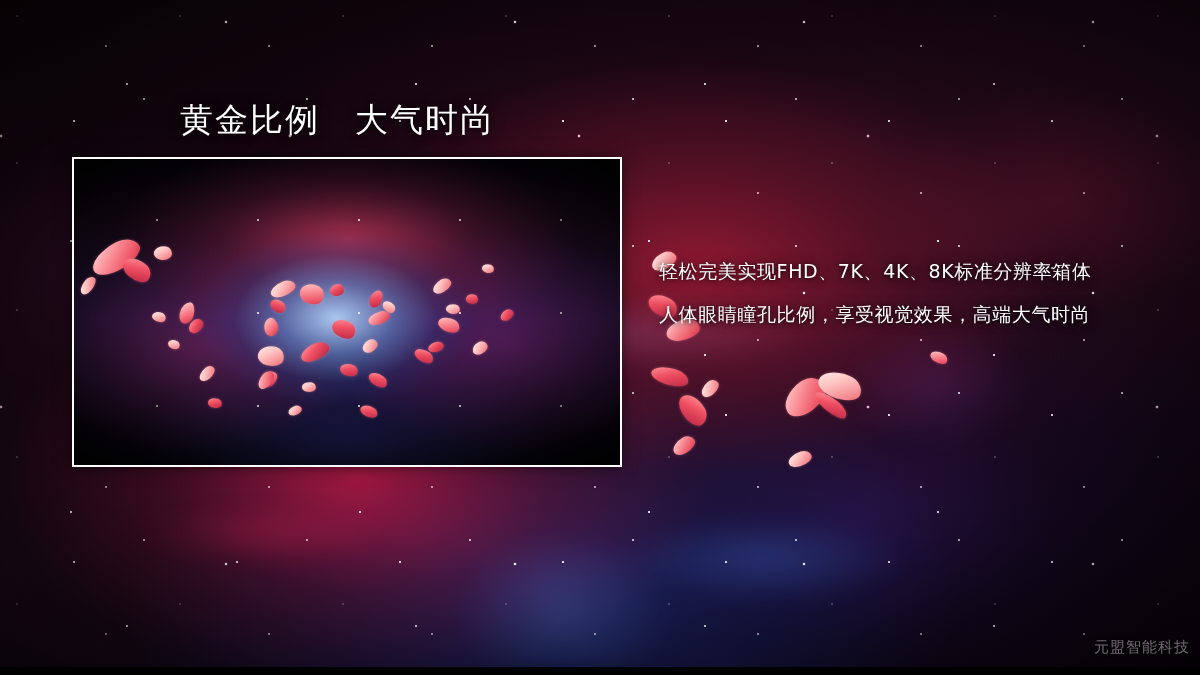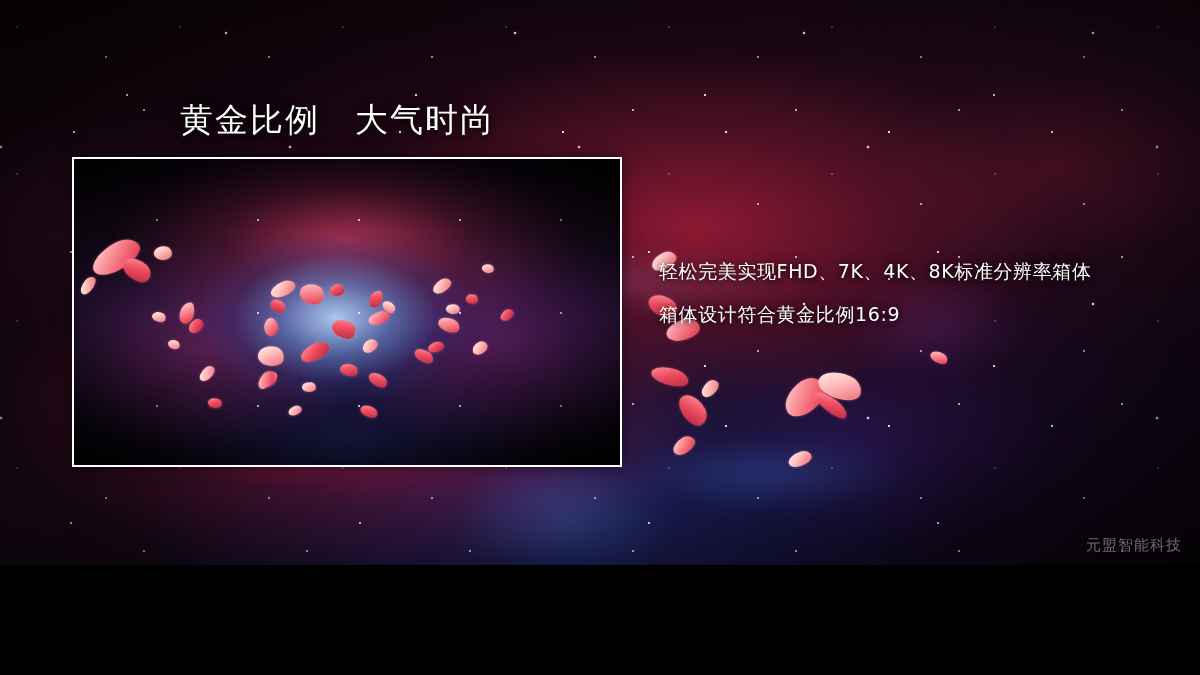--- a/index.html
+++ b/index.html
@@ -3,21 +3,21 @@
 <meta charset="utf-8">
 <style>
   html, body {
     margin: 0;
     padding: 0;
     background: #000;
   }
   .slide {
     position: relative;
     width: 1200px;
-    height: 565px;
+    height: 667px;
     overflow: hidden;
     background: #0c4a6e;
     font-family: "DejaVu Sans", "Liberation Sans", sans-serif;
     user-select: none;
   }
 
   
   .bg-layer {
     position: absolute;
     inset: 0;
@@ -165,21 +165,21 @@
   .body-line {
     font-size: 19px;
     line-height: 43px;
     color: #ffffff;
     letter-spacing: 0.6px;
     white-space: nowrap;
     text-shadow: 0 1px 5px rgba(0,0,0,0.80), 0 0 12px rgba(0,0,0,0.50);
   }
   .watermark {
     position: absolute;
-    right: 18px;
+    right: 10px;
     bottom: 10px;
     font-size: 15px;
     letter-spacing: 1px;
     color: rgba(196,186,196,0.55);
     text-shadow: 0 1px 3px rgba(0,0,0,0.7);
   }
 </style>
 </head>
 <body>
 
@@ -252,18 +252,18 @@
       <div class="petal" style="left: 672px; top: 438px; width: 24px; height: 15px; transform: rotate(-30deg);"></div>
       <div class="petal" style="left: 782px; top: 382px; width: 46px; height: 30px; transform: rotate(-36deg);"></div>
       <div class="petal pale" style="left: 818px; top: 373px; width: 44px; height: 26px; transform: rotate(22deg);"></div>
       <div class="petal deep" style="left: 812px; top: 398px; width: 38px; height: 14px; transform: rotate(40deg);"></div>
       <div class="petal pale" style="left: 788px; top: 452px; width: 24px; height: 14px; transform: rotate(-18deg);"></div>
       <div class="petal" style="left: 930px; top: 352px; width: 18px; height: 11px; transform: rotate(30deg);"></div>
     </div>
 
   <div class="body-text">
     <div class="body-line">轻松完美实现FHD、7K、4K、8K标准分辨率箱体</div>
-    <div class="body-line">箱体设计符合黄金比例16:9</div>
+    <div class="body-line">人体眼睛瞳孔比例，享受视觉效果，高端大气时尚</div>
   </div>
 
   <div class="watermark">元盟智能科技</div>
 
 </div>
 
 </body></html>

